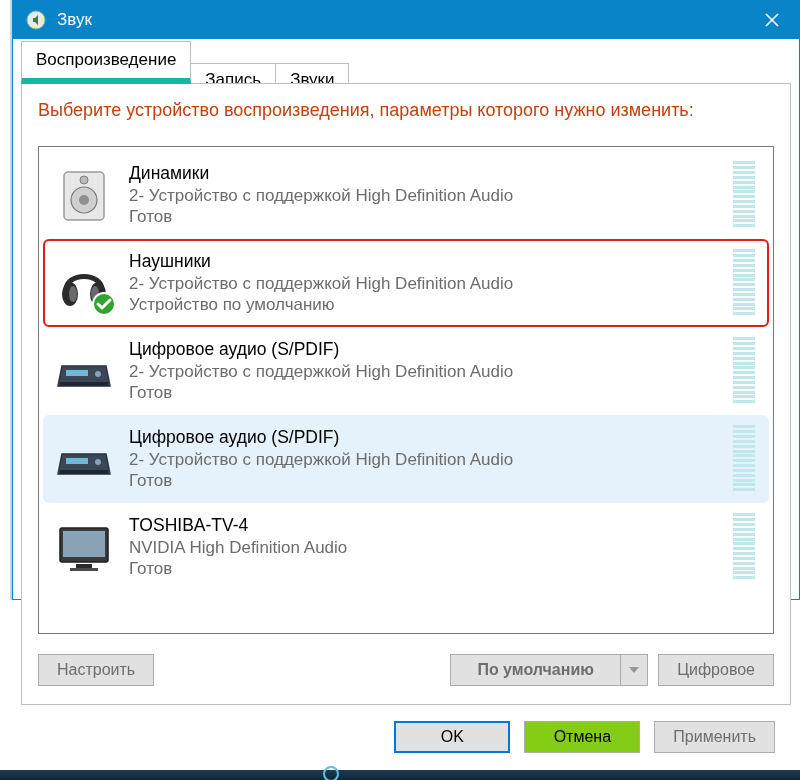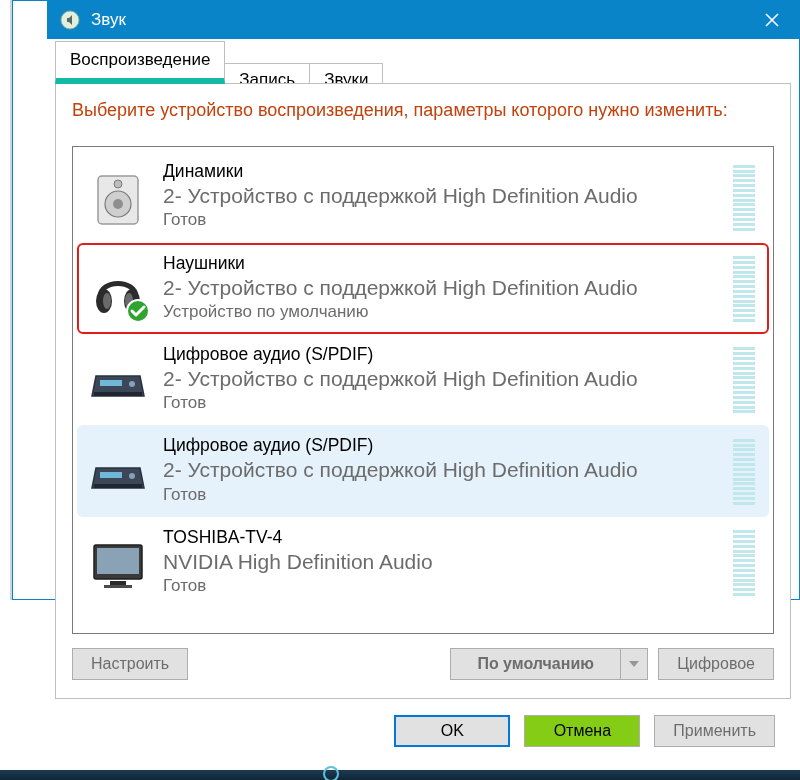--- a/index.html
+++ b/index.html
@@ -11,21 +11,20 @@
     width: 800px; height: 780px;
     overflow: hidden;
   }
   .window {
     position: absolute;
     left: 12px; top: 0;
     width: 788px; height: 600px;
     border: 1px solid #0a84c8;
     background: #fff;
     box-shadow: -2px 0 0 #c8d6df;
-    padding-left: 34px;
   }
   .titlebar {
     height: 38px;
     background: #0a84c8;
     display: flex; align-items: center;
     color: #fff;
     font-size: 17px;
   }
   .titlebar .sys-icon {
     width: 22px; height: 22px;
@@ -110,40 +109,40 @@
     flex: 0 0 62px;
     position: relative;
     display: flex; align-items: center; justify-content: center;
   }
   .dev-text {
     flex: 1 1 auto;
     display: flex; flex-direction: column;
     gap: 0px;
   }
   .dev-name { font-size: 17.5px; color: #000; line-height: 1.25; }
-  .dev-desc { font-size: 21px; color: #6c6c6c; line-height: 1.25; }
+  .dev-desc { font-size: 17px; color: #6c6c6c; line-height: 1.25; }
   .dev-status { font-size: 17px; color: #6c6c6c; line-height: 1.25; }
   .vu {
     width: 22px; height: 66px;
     flex: 0 0 22px;
     display: flex; flex-direction: column; justify-content: space-between;
     margin-right: 4px;
   }
   .vu .seg {
     height: 3px; background: #bfe7ec;
   }
   .check-badge {
     position: absolute;
     right: -2px; bottom: -2px;
     width: 26px; height: 26px;
   }
 
   .lowerbar {
     display: flex;
-    margin-top: 14px;
+    margin-top: 20px;
     gap: 10px;
     align-items: center;
   }
   .btn {
     height: 32px;
     padding: 0 18px;
     background: #e1e1e1;
     border: 1px solid #adadad;
     font-size: 16px;
     color: #6d6d6d;

